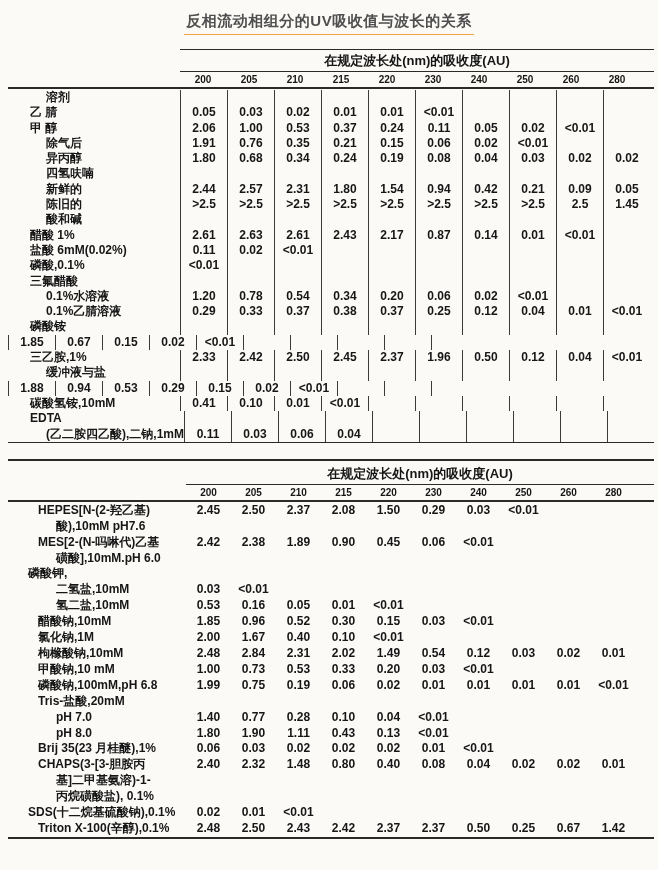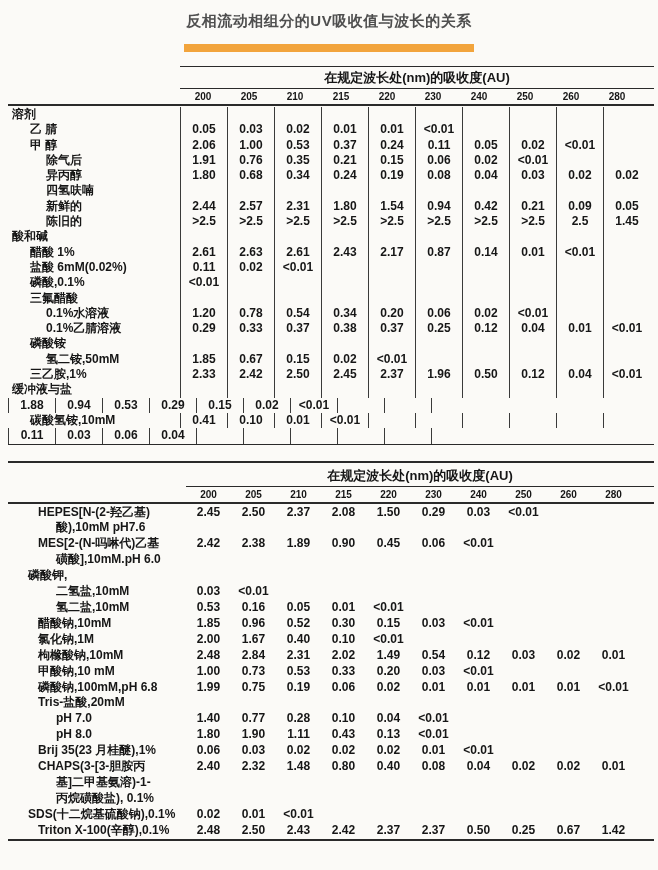--- a/index.html
+++ b/index.html
@@ -6,21 +6,21 @@
   body{
     width:658px;height:870px;overflow:hidden;
     background:#fbfaf7;
     font-family:"Liberation Sans","DejaVu Sans",sans-serif;
     color:#161616;
   }
   .doc{position:relative;width:658px;height:870px;}
   .title-wrap{text-align:center;padding-top:12px;}
   .title{
     display:inline-block;font-size:15px;font-weight:700;color:#4f4f4f;
-    letter-spacing:.5px;border-bottom:8px solid #ec4899;padding:0 2px 13px;
+    letter-spacing:.5px;border-bottom:1px solid #ec4899;padding:0 2px 3px;
   }
   .table{margin:0 4px 0 8px;}
   .t1{margin-top:14px;}
   .t2{margin-top:16px;border-top:2.5px solid #2a2a2a;padding-top:2px;}
 
   .head{display:flex;}
   .t1 .head,.t2 .head{border-bottom:2px solid #2a2a2a;}
   .spacer{flex:0 0 172px;}
   .t2 .spacer{flex:0 0 178px;}
   .head-right{flex:1;}
@@ -36,21 +36,21 @@
   .t1 .tbody{border-bottom:1.5px solid #2a2a2a;padding-top:1px;}
   .t2 .tbody{border-bottom:2px solid #2a2a2a;padding-top:1px;}
   .trow{display:flex;}
   .lbl{flex:0 0 172px;white-space:nowrap;font-size:12px;font-weight:700;line-height:15.3px;}
   .t2 .lbl{flex:0 0 178px;line-height:15.9px;}
   .lline{white-space:nowrap;}
   .cell{flex:0 0 46px;display:flex;justify-content:center;font-size:12px;font-weight:700;}
   .t1 .cell{border-left:1px solid #3a3a3a;align-items:flex-end;line-height:15.3px;}
   .t2 .cell{flex:0 0 45px;border:none;align-items:flex-start;line-height:15.9px;}
 
-  .t1 .ind0{padding-left:4px;}
+  .t1 .ind0{padding-left:4px;margin-left:34px;}
   .t1 .ind1{padding-left:22px;}
   .t1 .ind2{padding-left:38px;}
   .t2 .ind0{padding-left:20px;}
   .t2 .ind1{padding-left:30px;}
   .t2 .ind2{padding-left:48px;}
 </style>
 </head>
 <body>
 
 <div class="doc">
@@ -313,23 +313,20 @@
           <div class="cell"></div>
           <div class="cell"></div>
           <div class="cell"></div>
           <div class="cell"></div>
           <div class="cell"></div>
           <div class="cell"></div>
           <div class="cell"></div>
           <div class="cell"></div>
         </div>
         <div class="trow">
-          <div class="lbl">
-            <div class="lline ind2">氢二铵,50mM</div>
-          </div>
           <div class="cell">1.85</div>
           <div class="cell">0.67</div>
           <div class="cell">0.15</div>
           <div class="cell">0.02</div>
           <div class="cell">&lt;0.01</div>
           <div class="cell"></div>
           <div class="cell"></div>
           <div class="cell"></div>
           <div class="cell"></div>
           <div class="cell"></div>
@@ -385,20 +382,24 @@
           <div class="cell">0.01</div>
           <div class="cell">&lt;0.01</div>
           <div class="cell"></div>
           <div class="cell"></div>
           <div class="cell"></div>
           <div class="cell"></div>
           <div class="cell"></div>
           <div class="cell"></div>
         </div>
         <div class="trow">
+          <div class="lbl">
+            <div class="lline ind1">EDTA</div>
+            <div class="lline ind0">(乙二胺四乙酸),二钠,1mM</div>
+          </div>
           <div class="cell">0.11</div>
           <div class="cell">0.03</div>
           <div class="cell">0.06</div>
           <div class="cell">0.04</div>
           <div class="cell"></div>
           <div class="cell"></div>
           <div class="cell"></div>
           <div class="cell"></div>
           <div class="cell"></div>
           <div class="cell"></div>

